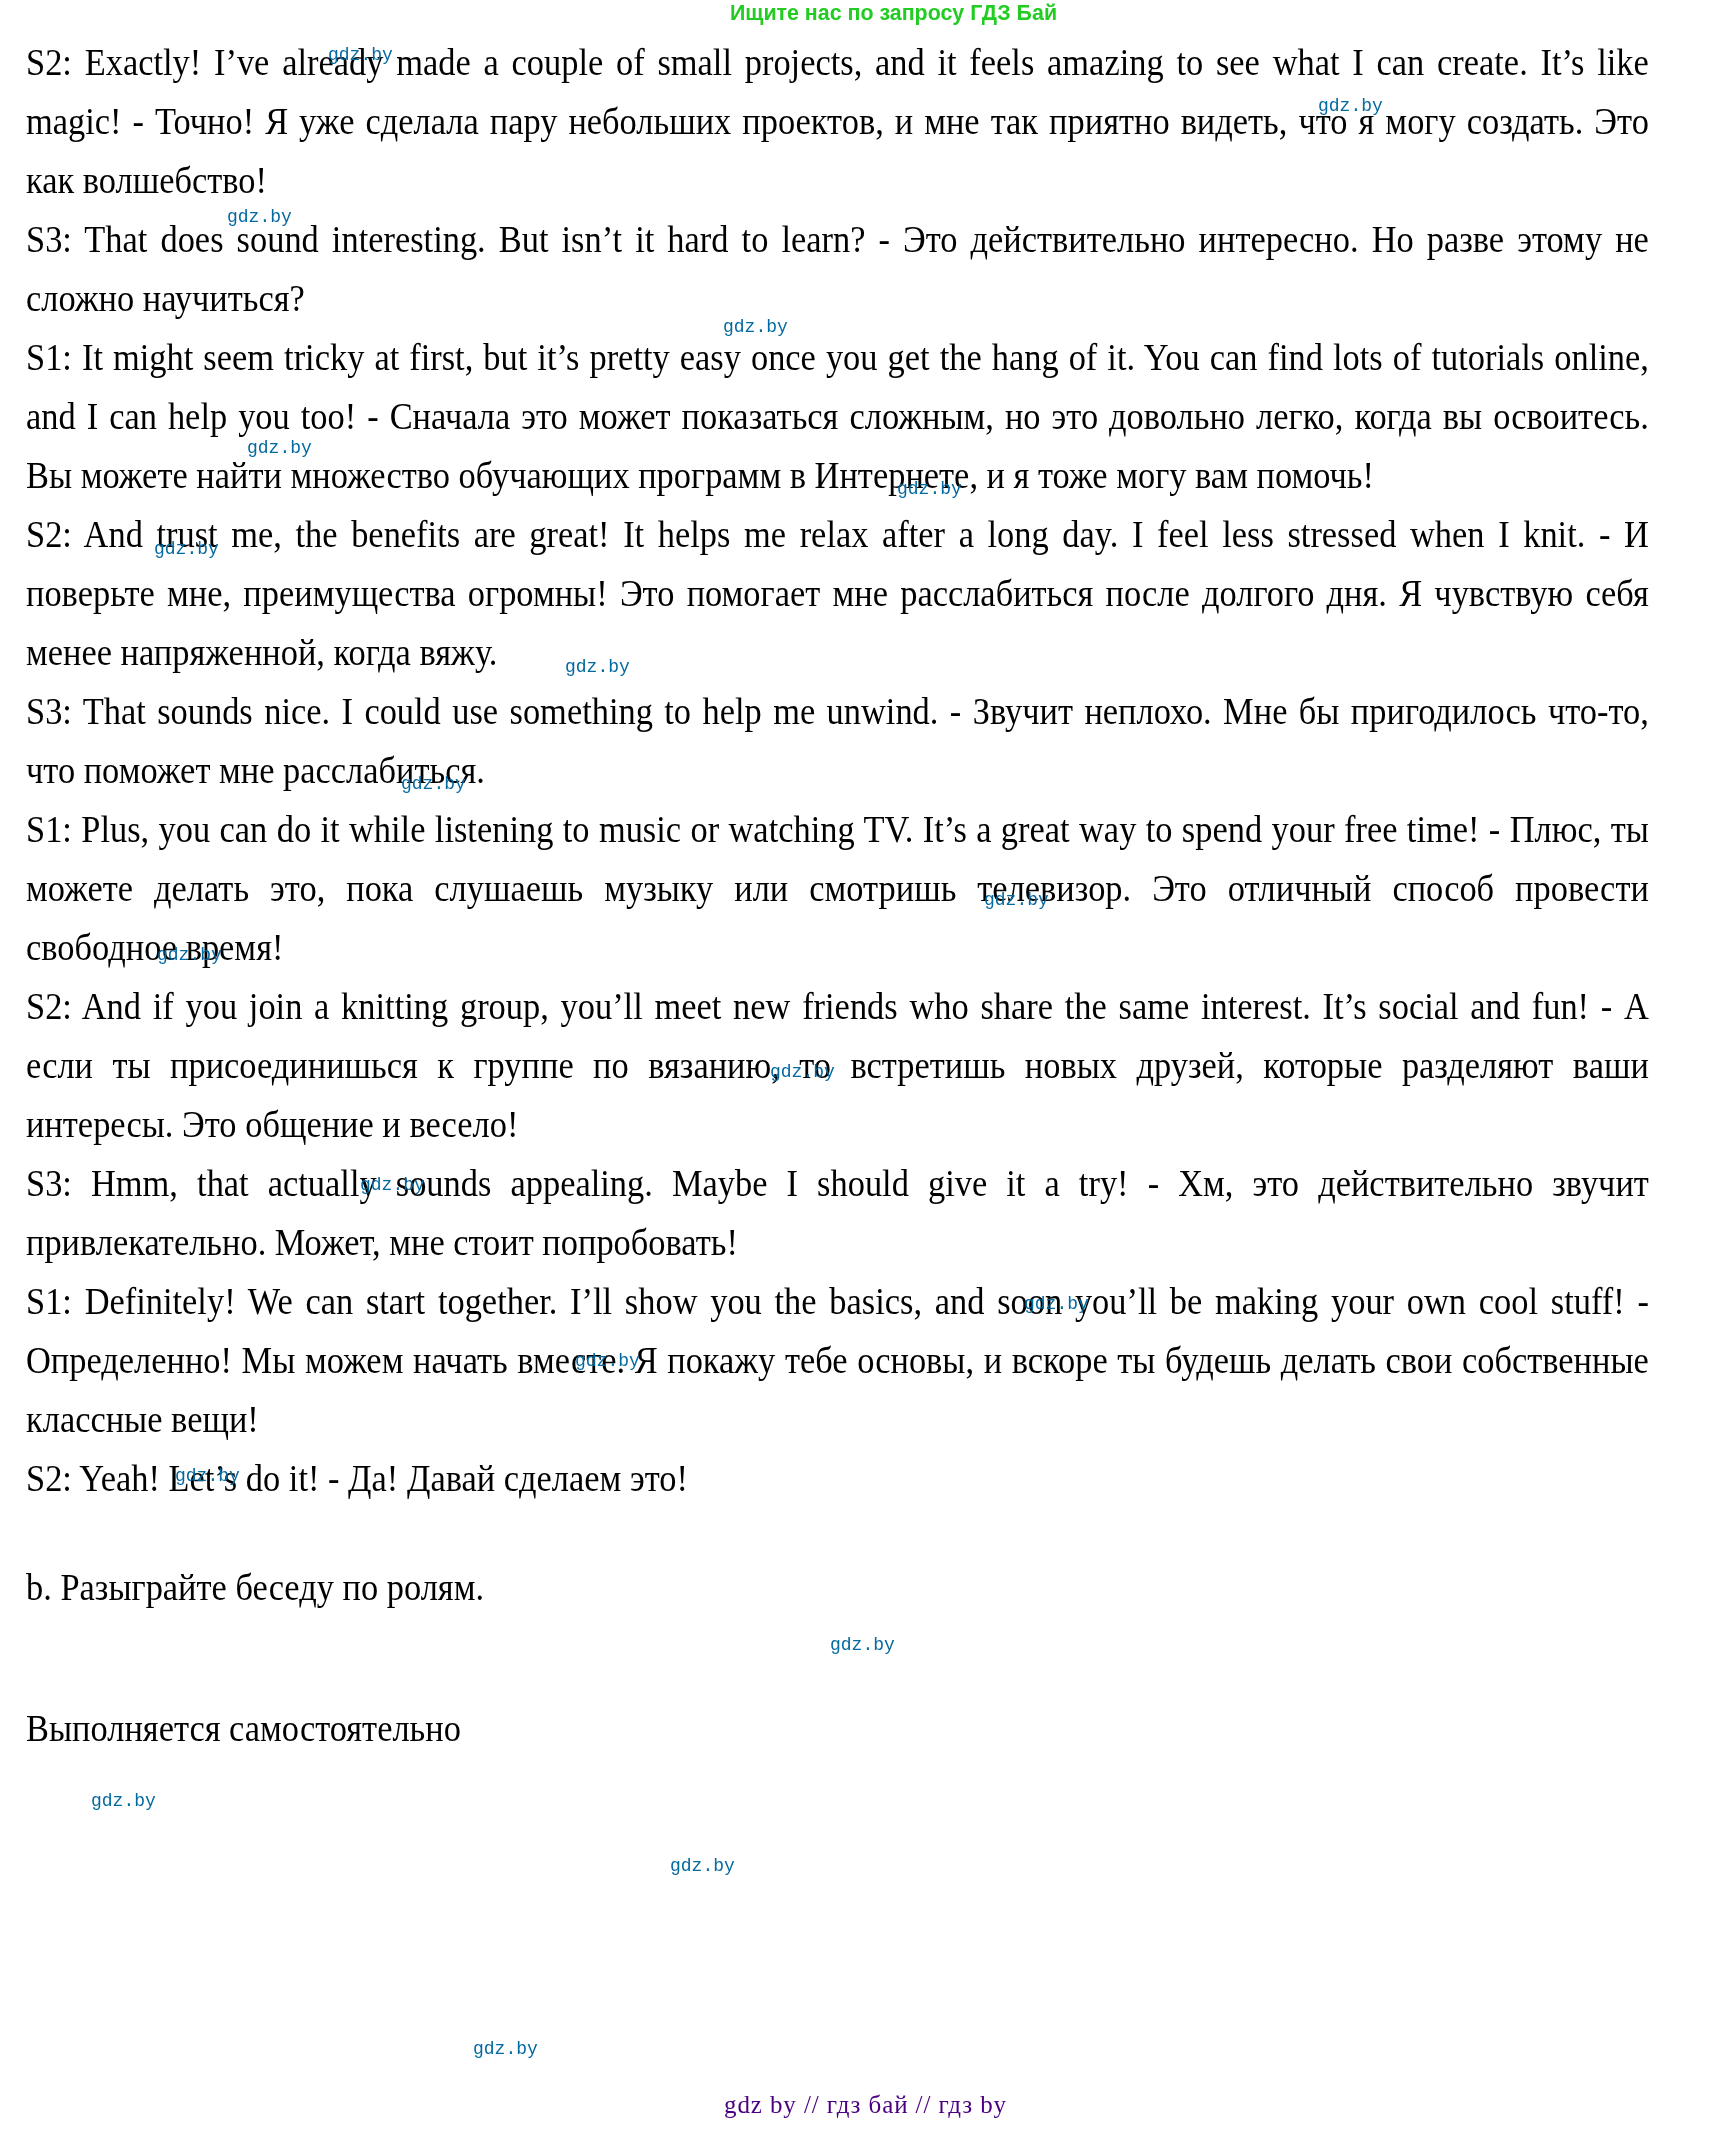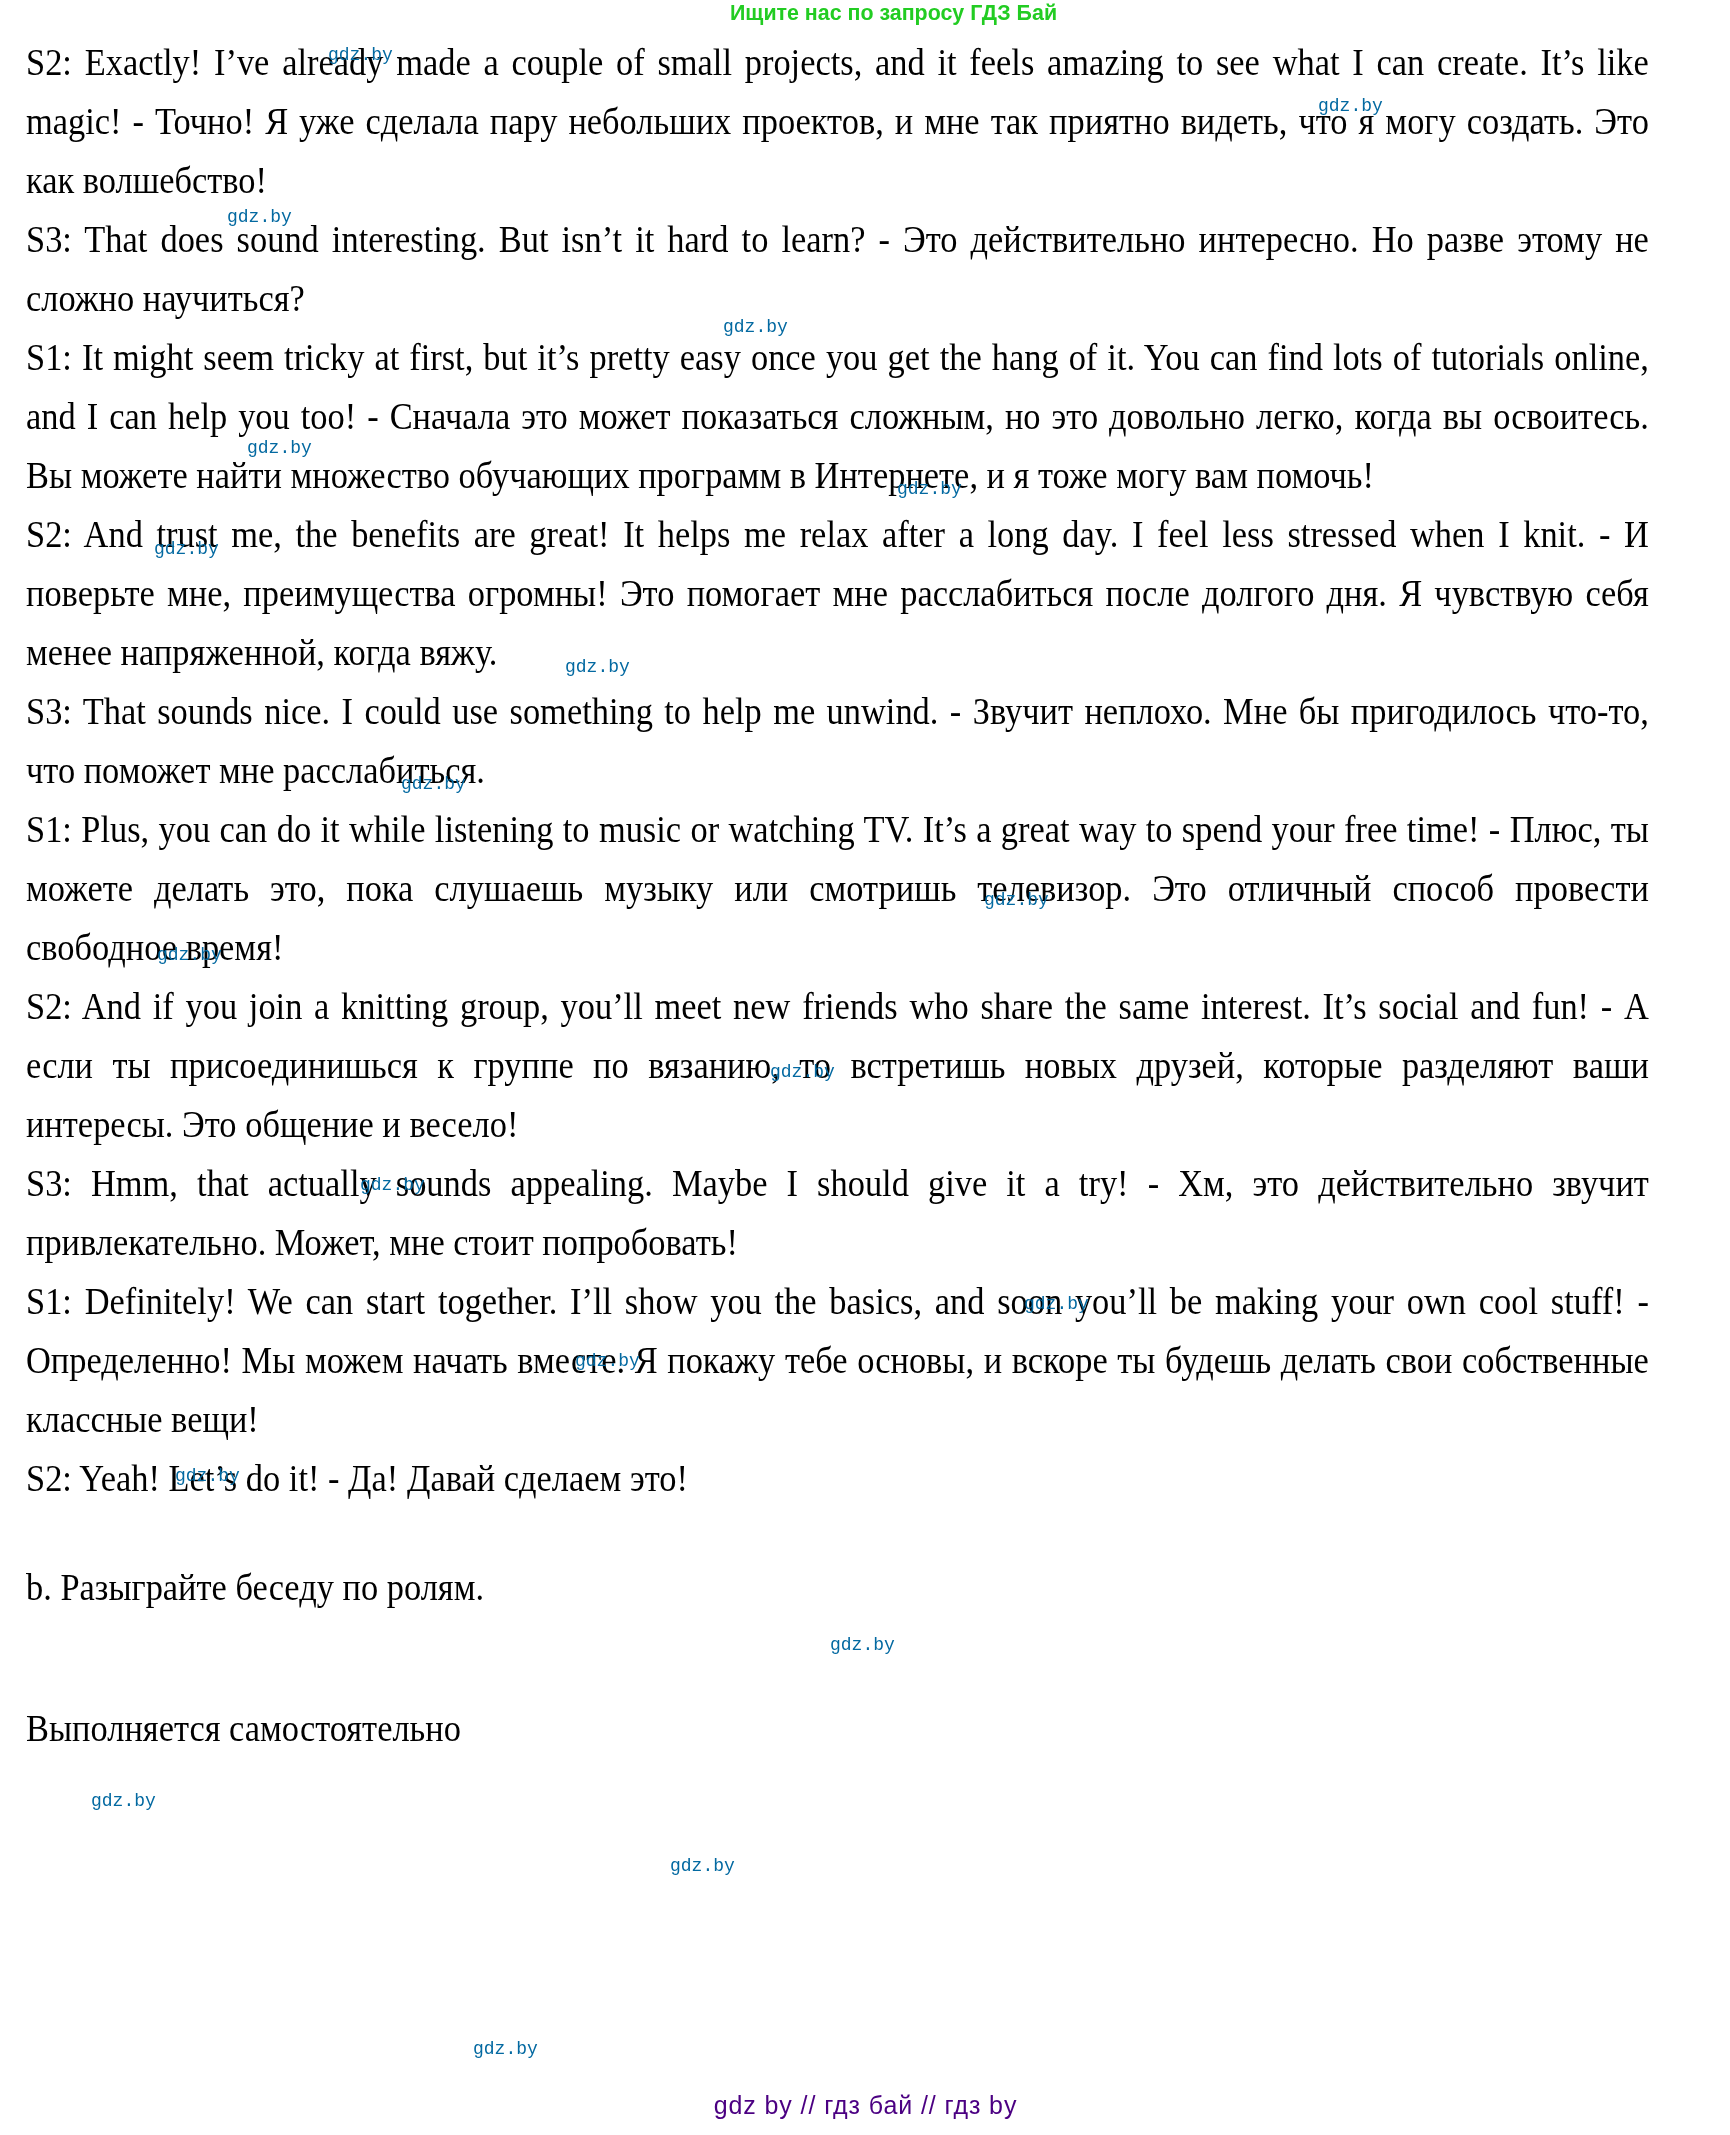--- a/index.html
+++ b/index.html
@@ -69,21 +69,21 @@
     pointer-events: none;
   }
 
   
   #footer-links {
     position: absolute;
     left: 0;
     top: 2091px;
     width: 1731px;
     text-align: center;
-    font-family: Liberation Sans, sans-serif;
+    font-family: Liberation Serif, serif;
     font-size: 25px;
     color: #4B0082;
     letter-spacing: 0.9px;
   }
   #footer-links span { color: #4B0082; }
 </style>
 </head>
 <body>
 
 <div id="promo-bar">Ищите нас по запросу ГДЗ Бай</div>

